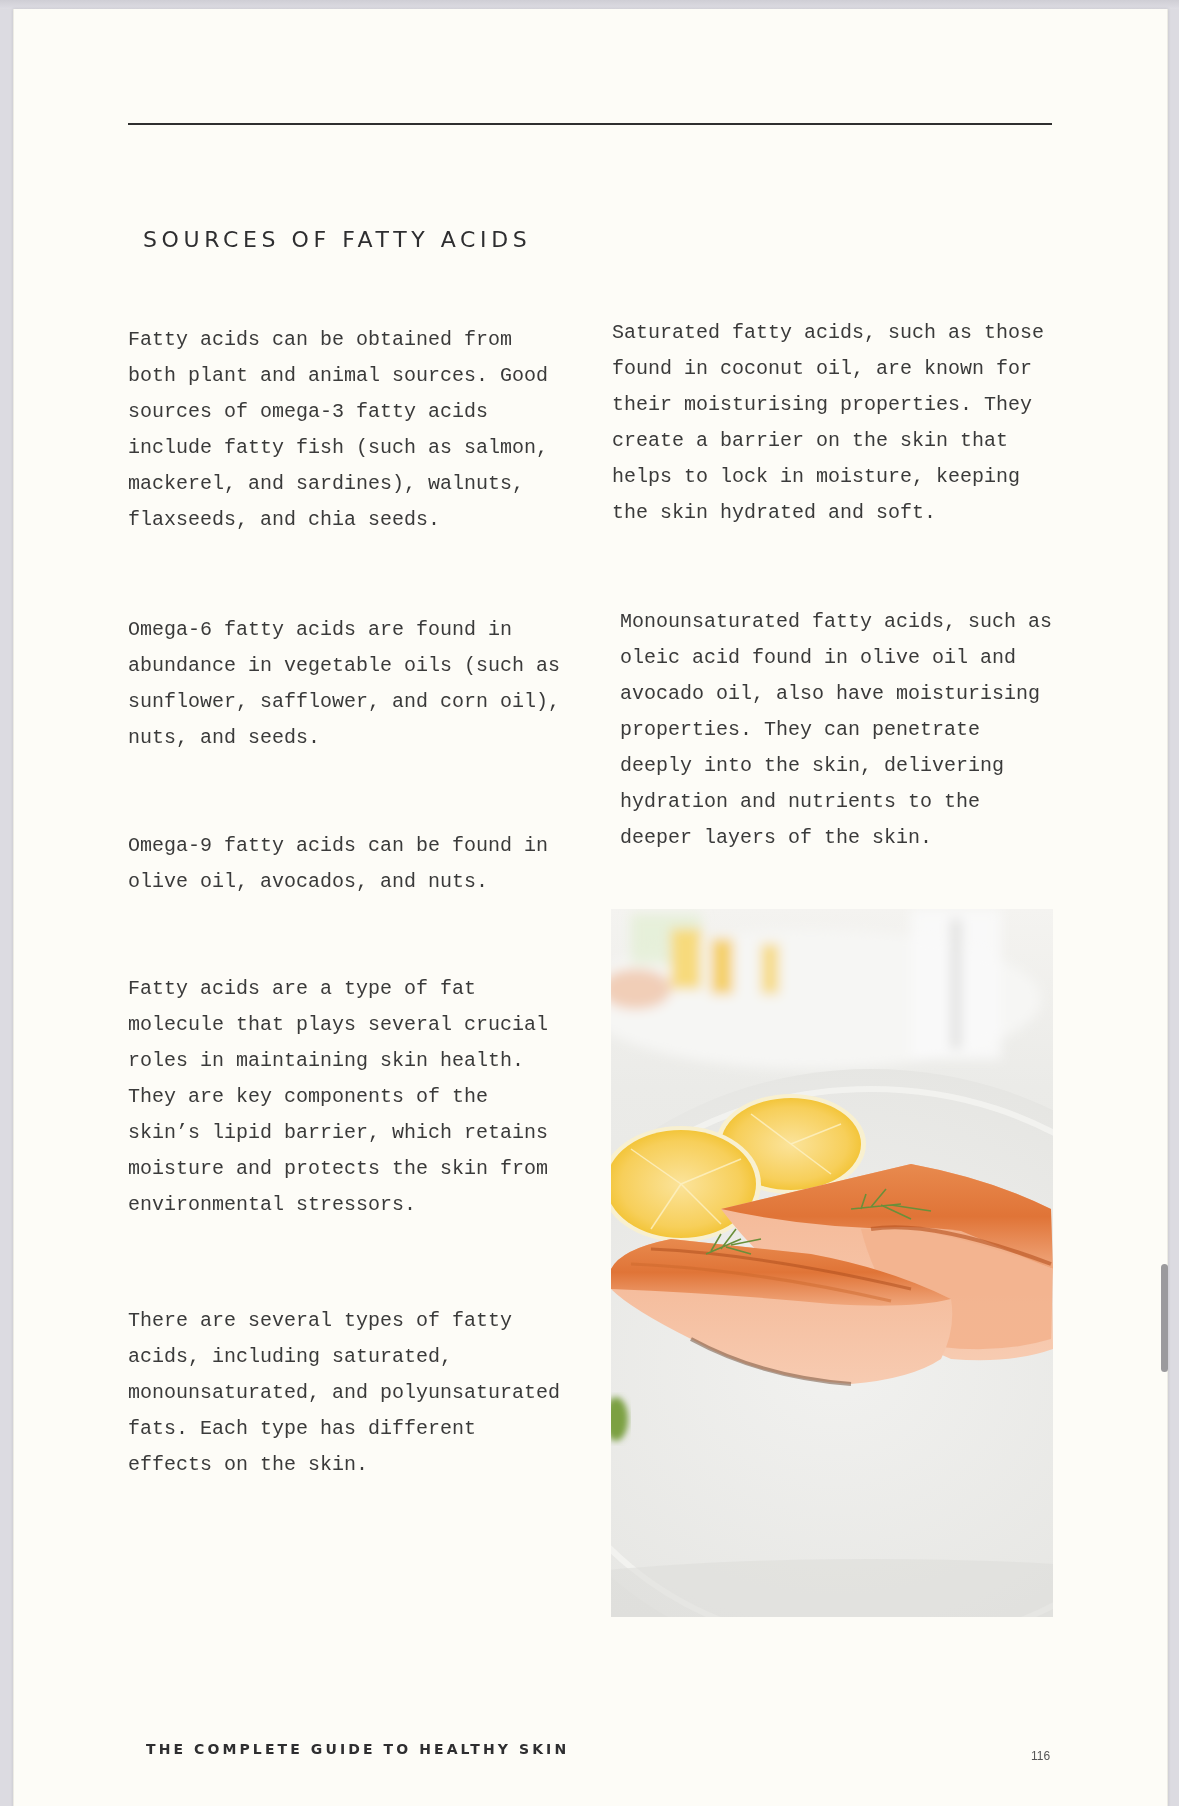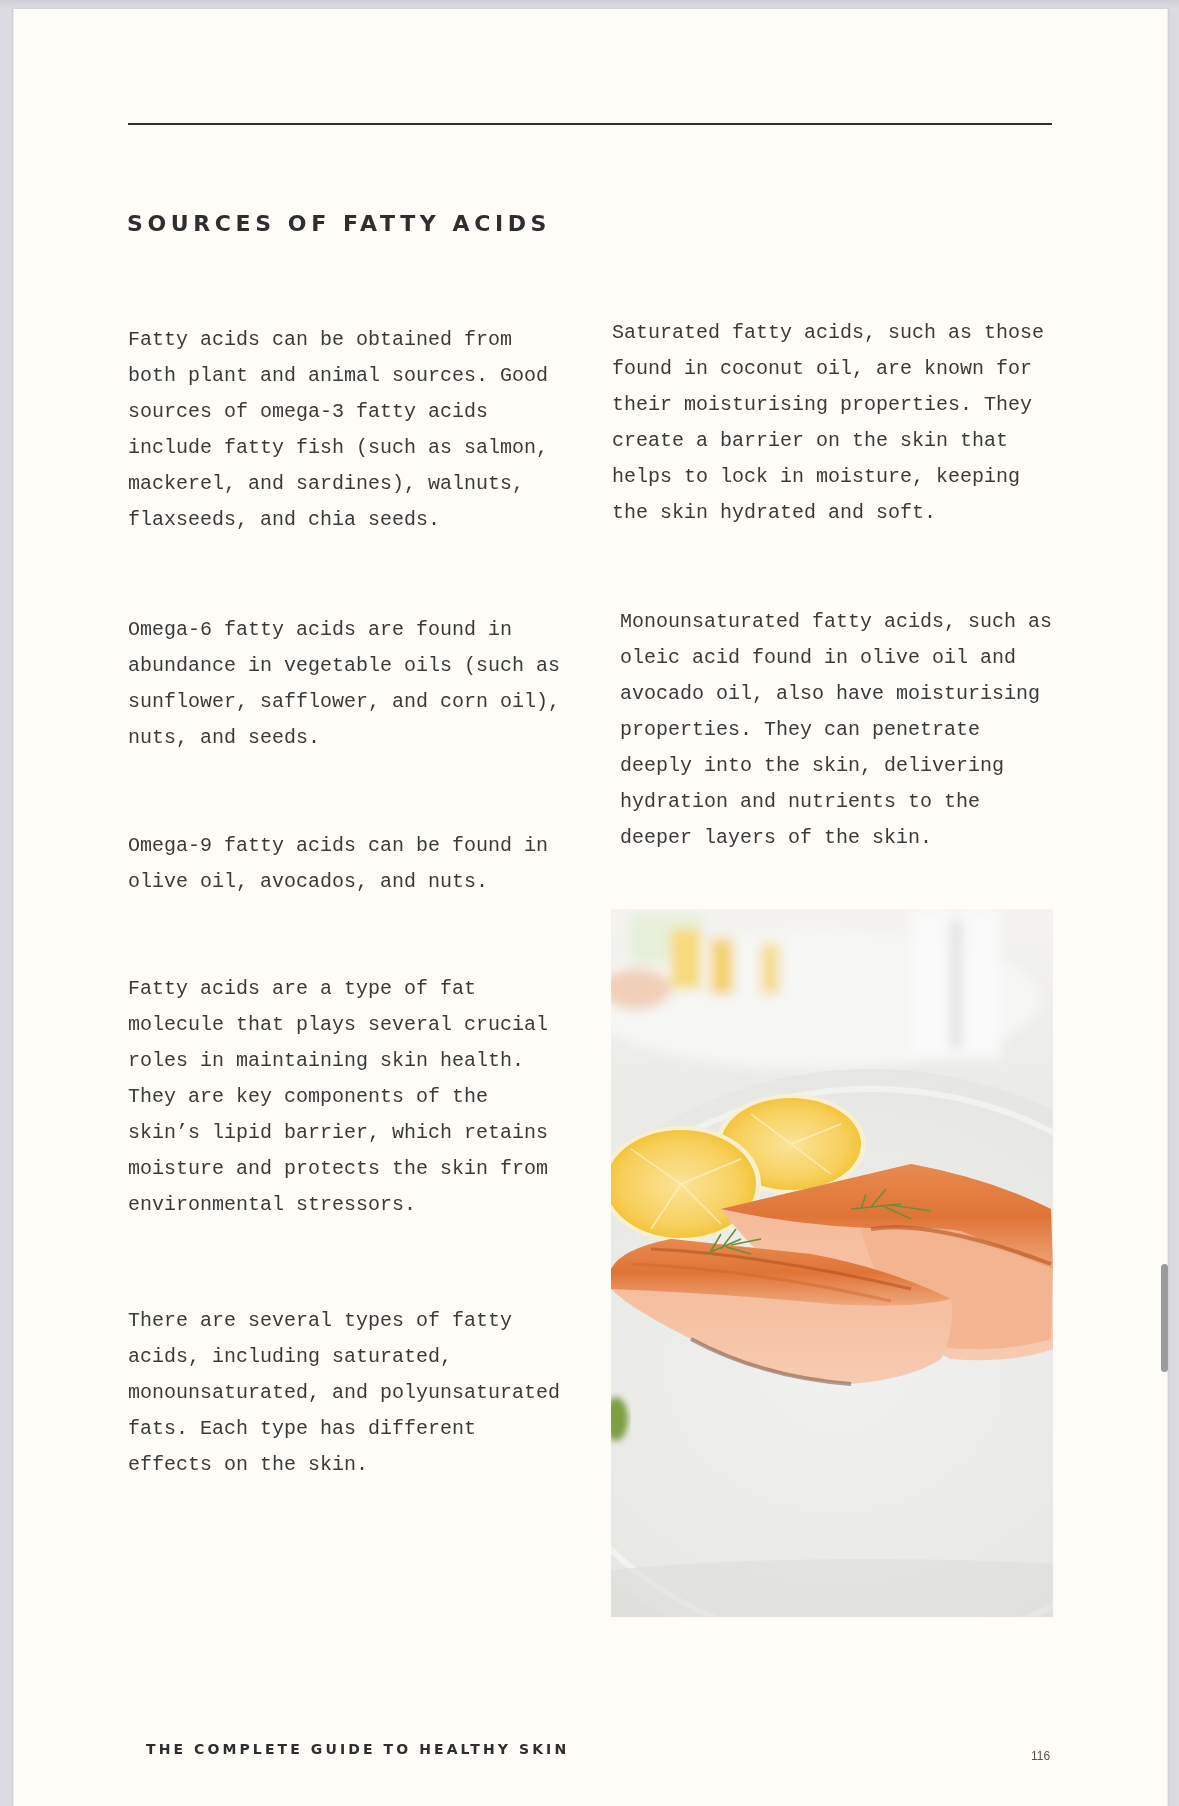--- a/index.html
+++ b/index.html
@@ -35,23 +35,23 @@
       left: 114px;
       top: 114px;
       width: 924px;
       height: 2px;
       background: #2f2f2f;
     }
     .heading {
       position: absolute;
       left: 113px;
       top: 202px;
-      margin: 0;
+      margin: 16px;
       font-family: "DejaVu Sans", sans-serif;
-      font-weight: bold;
+      font-weight: normal;
       font-size: 22px;
       letter-spacing: 4.6px;
       color: #2e2e30;
       white-space: nowrap;
       line-height: 26px;
     }
     .para {
       position: absolute;
       margin: 0;
       font-family: Liberation Mono, monospace;

